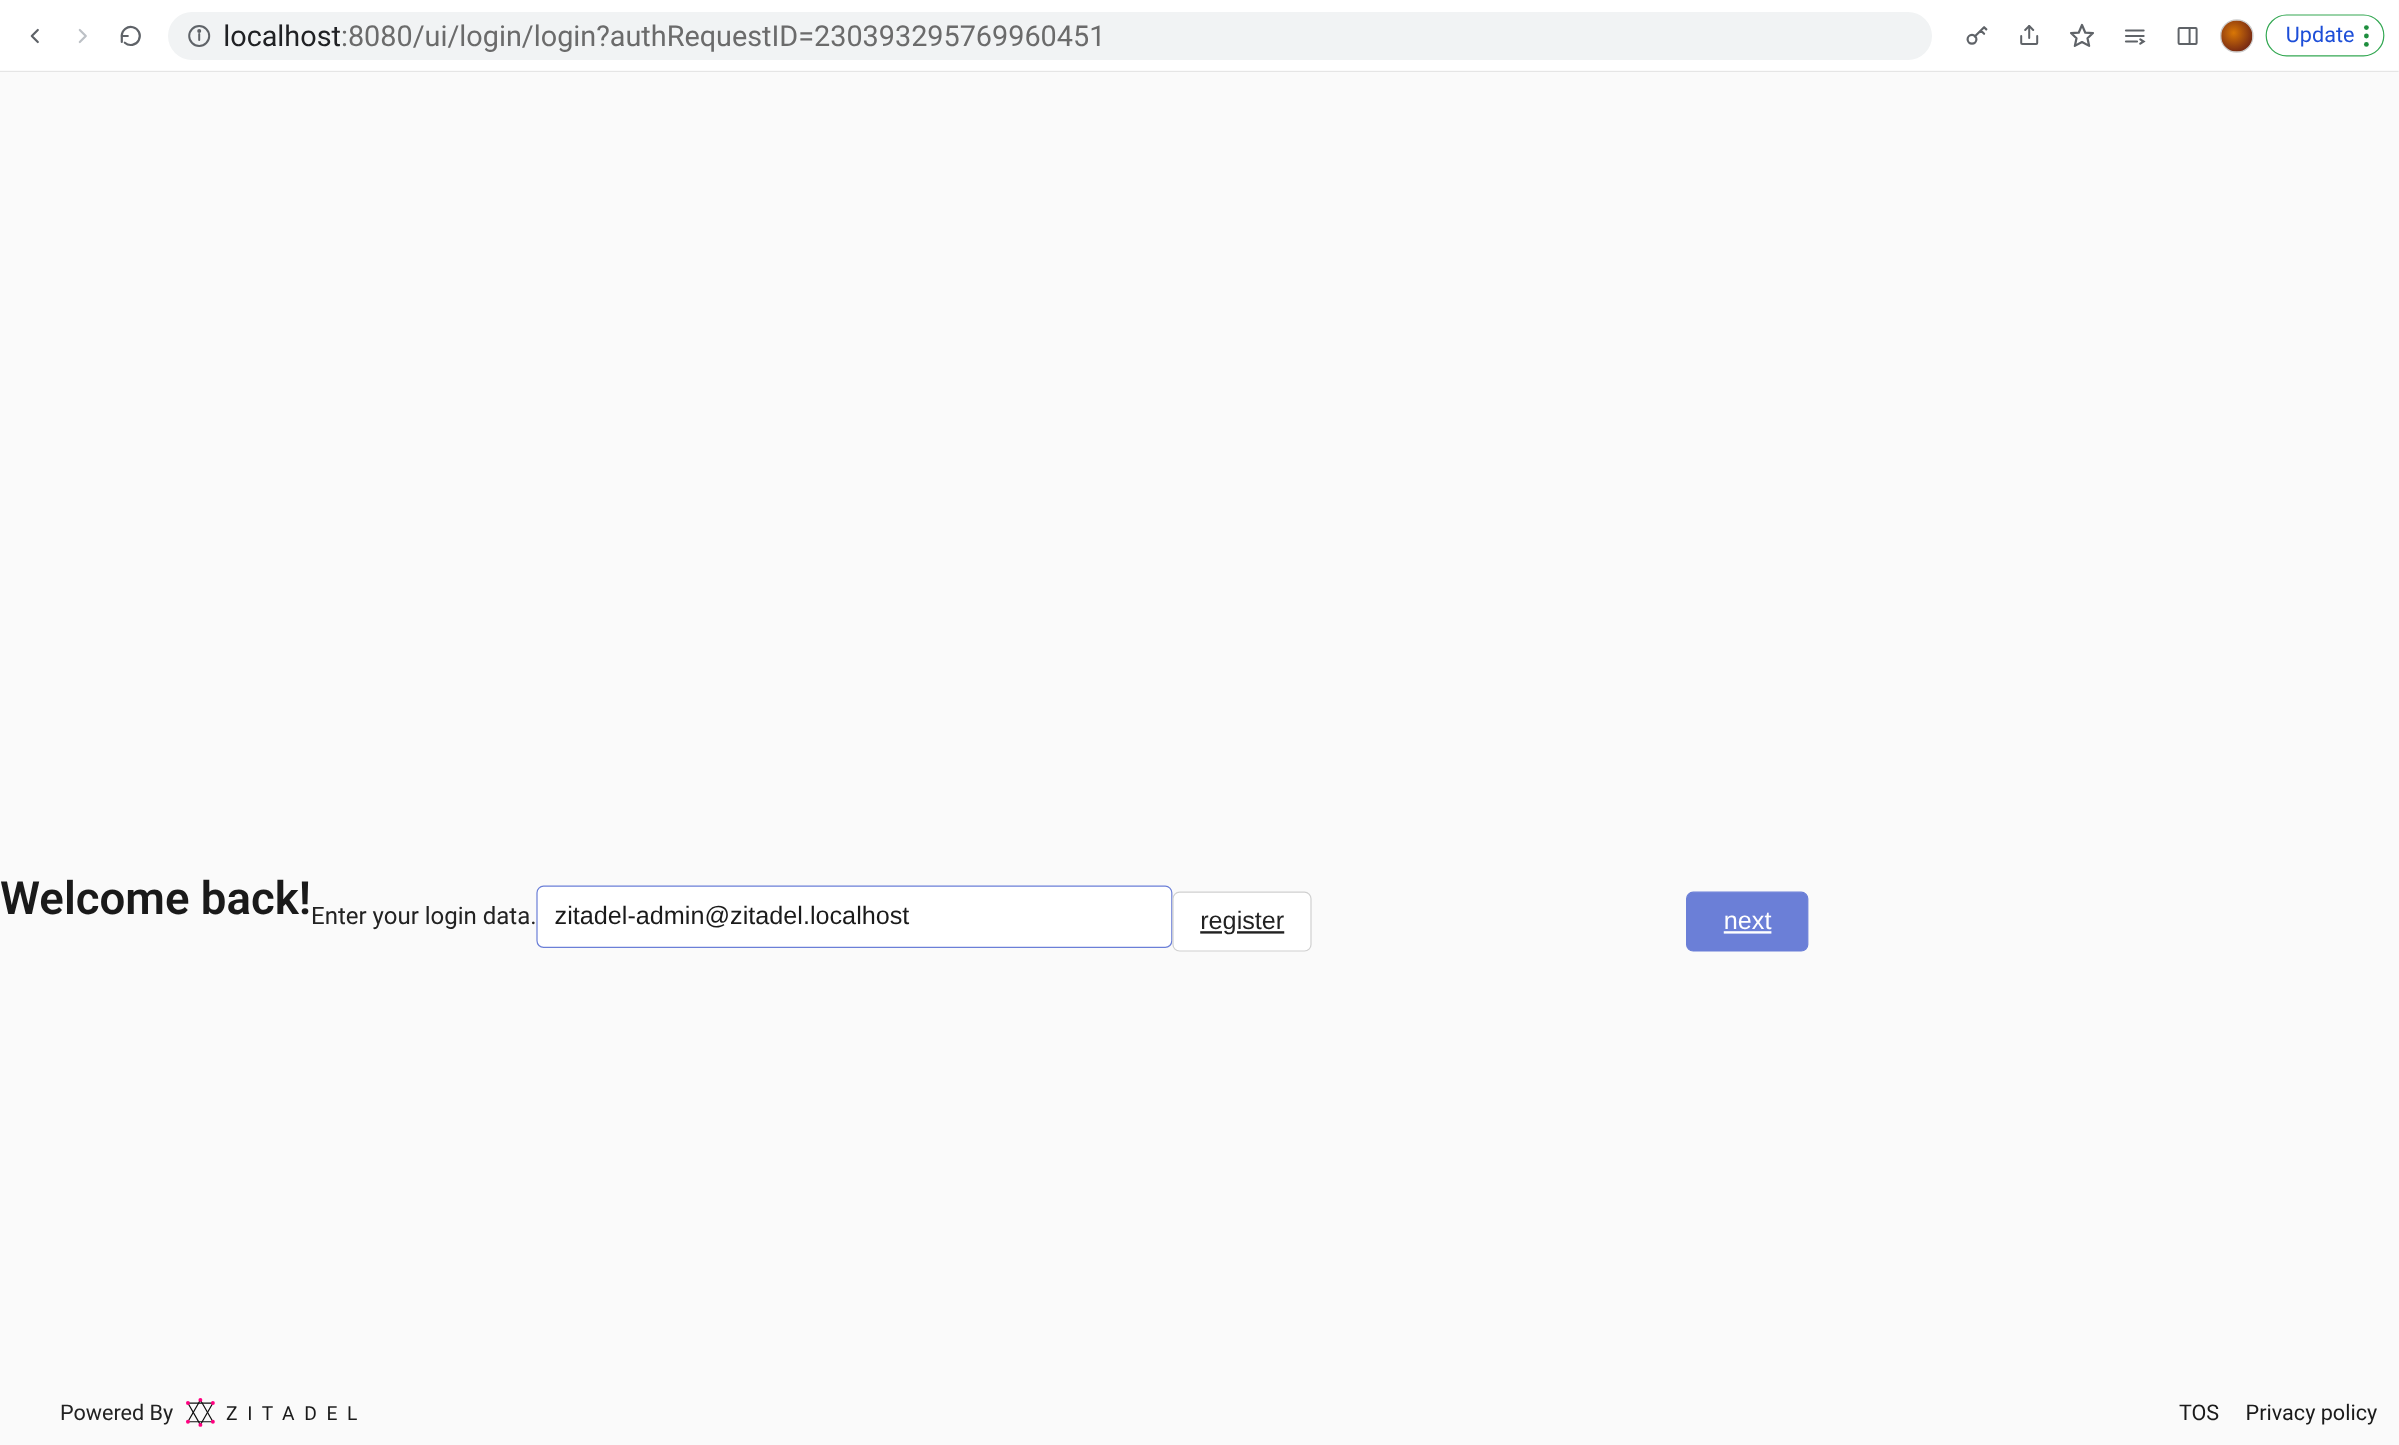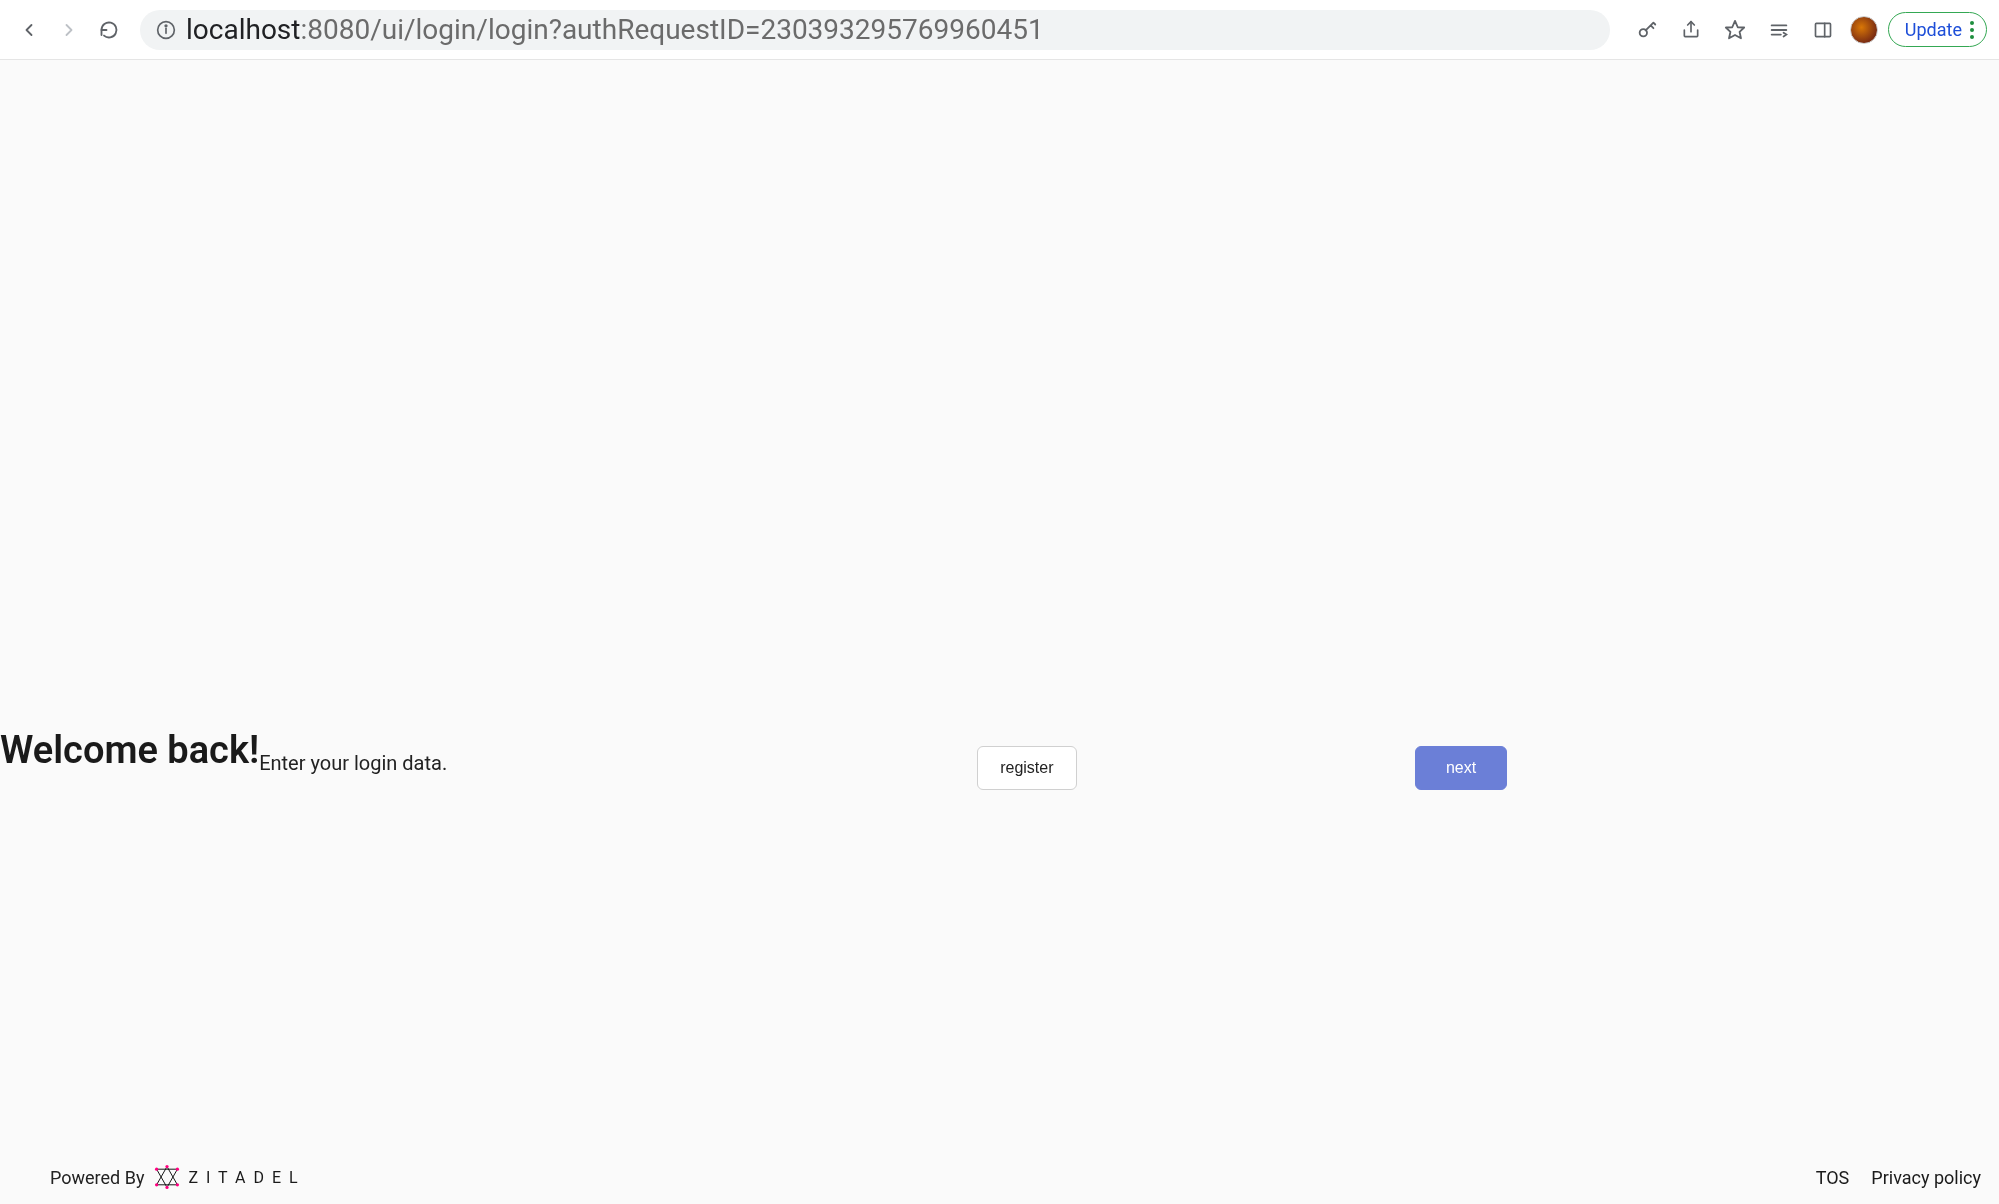--- a/index.html
+++ b/index.html
@@ -47,21 +47,21 @@
       margin: 0 8px;
       gap: 10px;
     }
     .address-bar .info-icon {
       color: #5f6368;
       display: flex;
       align-items: center;
     }
     .url-text {
       flex: 1;
-      font-size: 28px;
+      font-size: 24px;
       color: #6b6b6b;
       white-space: nowrap;
       overflow: hidden;
     }
     .url-text .host { color: #202124; }
     .toolbar-right {
       display: flex;
       align-items: center;
       gap: 10px;
       padding-left: 6px;
@@ -150,23 +150,24 @@
       outline: none;
     }
     .button-row {
       width: 530px;
       display: flex;
       justify-content: space-between;
       margin-top: 36px;
     }
     .btn {
       border-radius: 6px;
-      font-size: 16px;
+      font-size: 21px;
       padding: 12px 22px;
       cursor: pointer;
+      text-decoration: underline;
     }
     .btn-secondary {
       background: #fff;
       border: 1px solid #d0d0d0;
       color: #222;
     }
     .btn-primary {
       background: #6b7fd7;
       border: 1px solid #6b7fd7;
       color: #fff;
@@ -283,20 +284,21 @@
         </span>
     </div>
   </div>
 </div>
 
 <div class="page">
   <div class="content">
     <h1 class="title">Welcome back!</h1>
     <p class="subtitle">Enter your login data.</p>
     <div class="field-block">
+      <input class="text-input" type="text" value="zitadel-admin@zitadel.localhost" style="">
     </div>
     <div class="button-row">
       <button class="btn btn-secondary">register</button>
       <button class="btn btn-primary">next</button>
     </div>
   </div>
 
   <div class="footer">
     <div class="footer-left">
       <span>Powered By</span>

